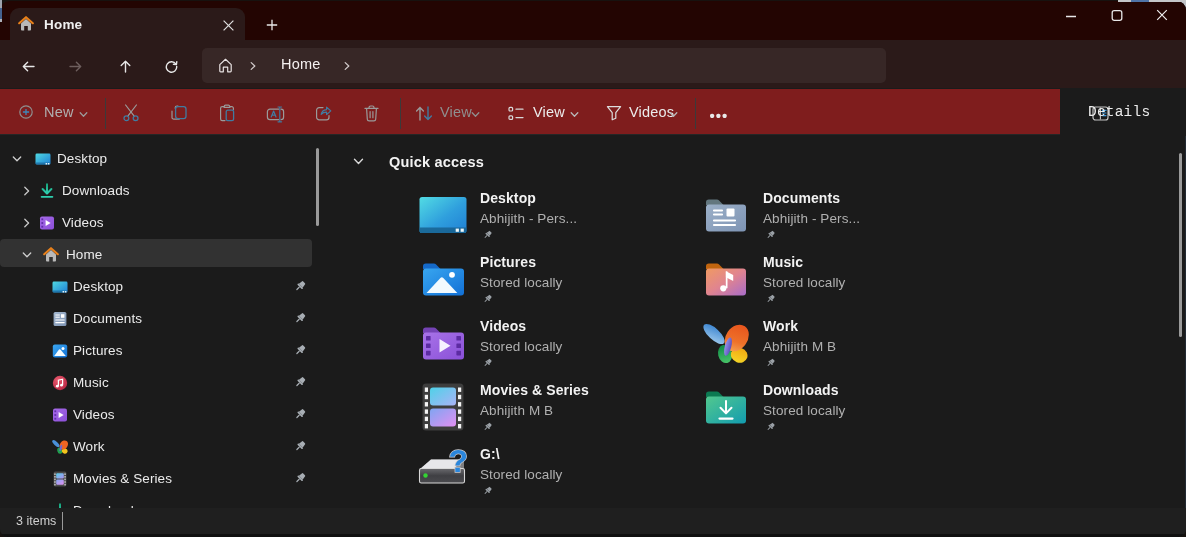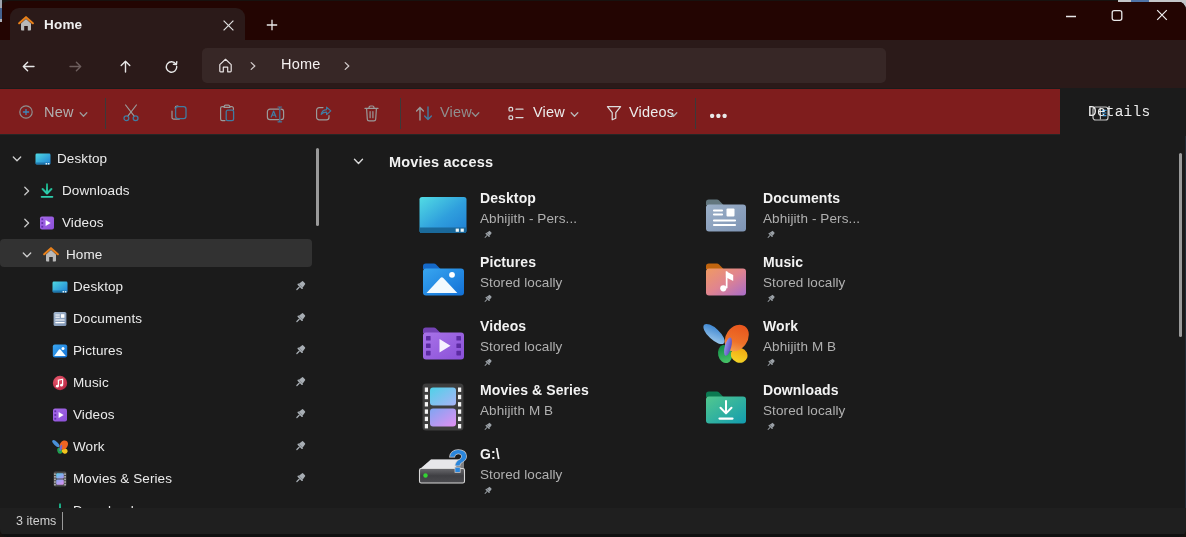--- a/index.html
+++ b/index.html
@@ -426,21 +426,21 @@
               <path d="M2.6 13.8 H13.4" stroke="#2fd0b0" stroke-width="1.8" stroke-linecap="round"></path>
             </svg>
           <div class="sbtext" style="left:73px;">Downloads</div>
         </div>
         <div class="abs" id="sbscroll"></div>
       </div>
       <div class="abs" id="main">
         <svg class="abs" id="qa-chev" style="width:13px; height:13px;" viewBox="0 0 13 13">
             <path d="M2.5 4.3 L6.5 8.4 L10.5 4.3" stroke="#d8d8d8" stroke-width="1.4" fill="none" stroke-linecap="round" stroke-linejoin="round"></path>
           </svg>
-        <div class="abs" id="qa-title">Movies access</div>
+        <div class="abs" id="qa-title">Quick access</div>
 
         <div class="tile" style="left:89px; top:55px;">
           <div class="ticon">
               <svg width="48" height="38" viewBox="0 0 48 38">
                 <defs>
                   <linearGradient id="gdk" x1="0" y1="0" x2="1" y2="1">
                     <stop offset="0" stop-color="#52dce4"></stop>
                     <stop offset="0.55" stop-color="#2f9fdd"></stop>
                     <stop offset="1" stop-color="#1f7fd4"></stop>
                   </linearGradient>

